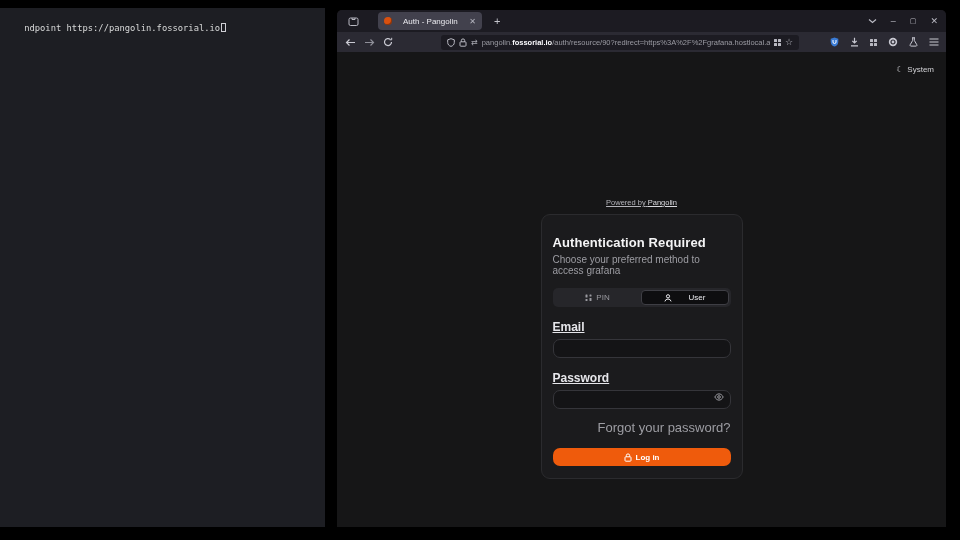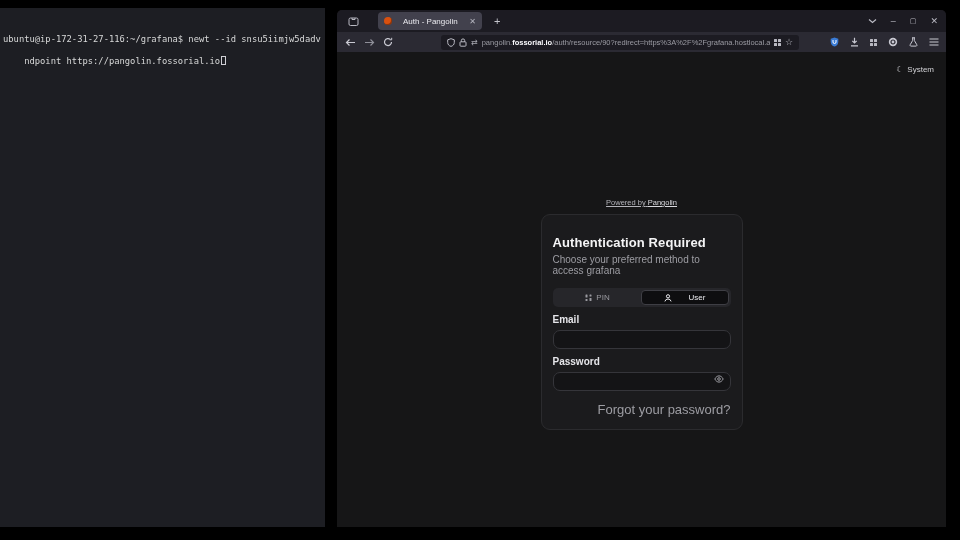--- a/index.html
+++ b/index.html
@@ -60,42 +60,41 @@
           border-radius:9px; padding:20px 11px 12px; }
   .card-title { font-size:13px; font-weight:bold; color:#f4f4f5; letter-spacing:.1px; }
   .card-sub { margin-top:4px; font-size:10px; color:#9d9da3; }
 
   .seg { margin-top:12px; display:flex; background:#26262a; border-radius:5px;
          padding:2px; height:19px; }
   .seg-item { flex:1; display:flex; align-items:center; justify-content:center; gap:4px;
               font-size:8px; color:#9a9aa0; border-radius:4px; }
   .seg-item.active { background:#0e0e10; border:1px solid #3e3e44; color:#ececf0;gap:17px; }
 
-  .field-label { margin-top:7px; font-size:10px; font-weight:bold; color:#e6e6ea; }
+  .field-label { margin-top:13px; font-size:12px; font-weight:bold; color:#e6e6ea;text-decoration:underline; }
   .input-row { position:relative; margin-top:3px; }
   .text-input { width:100%; height:19px; background:#141416; border:1px solid #35353a;
                 border-radius:7px; color:#e6e6ea; font-size:8px; padding:0 7px; outline:none; }
   .eye { position:absolute; right:7px; top:5px; color:#9d9da3; }
 
   .forgot { margin-top:11px; text-align:right; font-size:13px; color:#9d9da3; }
 
   .login-btn { margin-top:13px; width:100%; height:18px; border:none; border-radius:7px;
                background:#ef5b0c; color:#fff; font-size:8px; font-weight:bold;
                display:flex; align-items:center; justify-content:center; gap:4px;
                font-family:"Liberation Sans", sans-serif; }
 
   svg { display:block; }
 </style>
 </head>
 <body>
 
 <div class="stage">
 
   <div class="terminal">
-    <div>ubuntu@ip-172-31-27-116:~/grafana$ newt --id snsu5iimjw5dadv</div>
     <div style="display:inline">ndpoint https://pangolin.fossorial.io</div><span class="cursor"></span>
   </div>
 
   <div class="browser">
 
     <div class="tabbar">
       <div class="fxview">
         <svg width="11" height="11" viewBox="0 0 11 11" fill="none" stroke="#b9b9c2" stroke-width="1">
           <rect x="1" y="2" width="9" height="7.5" rx="1.5"></rect>
             <path d="M4 2 v1.5 h3 V2"></path>
@@ -248,18 +247,27 @@
             <span class="eye">
               <svg width="10" height="8" viewBox="0 0 10 8" fill="none" stroke="#9d9da3" stroke-width="1">
                 <path d="M0.8 4 C2 1.8 3.4 0.9 5 0.9 C6.6 0.9 8 1.8 9.2 4 C8 6.2 6.6 7.1 5 7.1 C3.4 7.1 2 6.2 0.8 4 Z"></path>
                 <circle cx="5" cy="4" r="1.3"></circle>
               </svg>
             </span>
           </div>
 
           <div class="forgot">Forgot your password?</div>
 
+          <button class="login-btn">
+            <span>
+              <svg width="8" height="9" viewBox="0 0 8 9" fill="none" stroke="#fff" stroke-width="1">
+                <rect x="1" y="3.8" width="6" height="4.4" rx="0.8"></rect>
+                  <path d="M2.3 3.8 V2.6 a1.7 1.7 0 0 1 3.4 0 V3.8"></path>
+              </svg>
+            </span>
+            <span>Log in</span>
+          </button>
         </div>
       </div>
 
     </div>
   </div>
 </div>
 
 </body></html>

